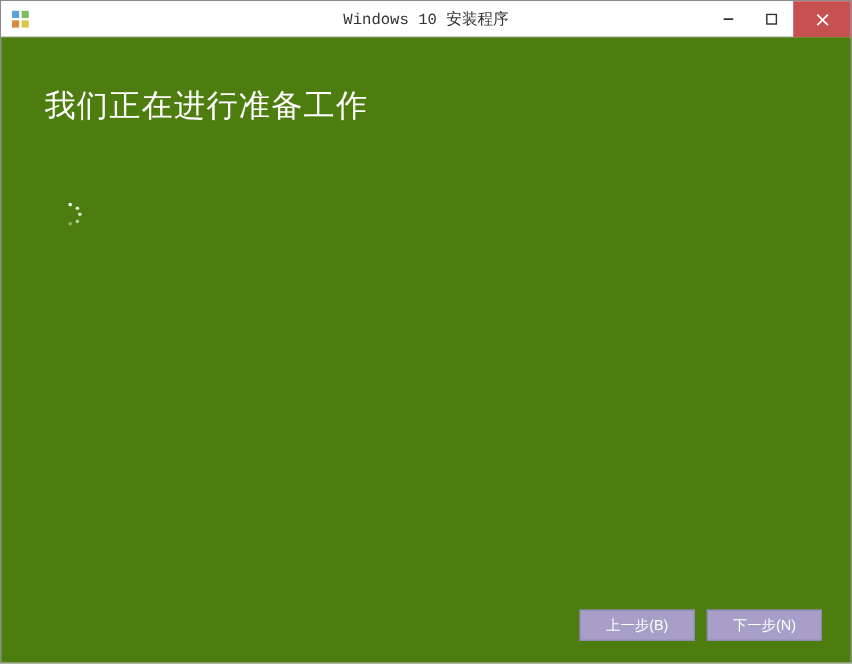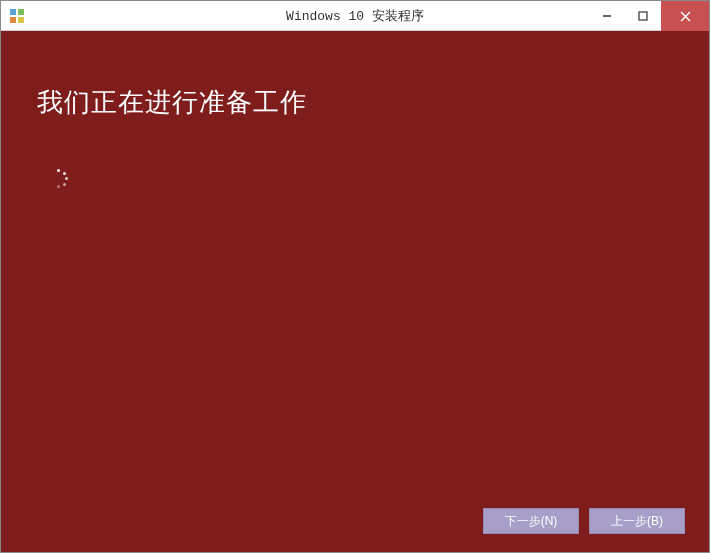--- a/index.html
+++ b/index.html
@@ -64,24 +64,24 @@
     .win-btn.close {
       background: #c75050;
       color: #fff;
       width: 48px;
     }
     .win-btn.minimize {
       font-weight: bold;
     }
     .content {
       flex: 1;
-      background: #7f1d1d;
+      background: #4d7c0f;
       color: #fff;
       position: relative;
-      padding: 54px 36px;
+      padding: 40px 36px;
     }
     .heading {
       font-size: 26px;
       font-weight: normal;
       color: #ffffff;
       letter-spacing: 1px;
     }
     .spinner {
       position: absolute;
       top: 138px;
@@ -166,17 +166,17 @@
 
     <div class="spinner">
       <span></span>
         <span></span>
         <span></span>
         <span></span>
         <span></span>
     </div>
 
     <div class="footer">
+      <button class="nav-btn">上一步(B)</button>
       <button class="nav-btn">下一步(N)</button>
-      <button class="nav-btn">上一步(B)</button>
     </div>
   </div>
 </div>
 
 </body></html>

